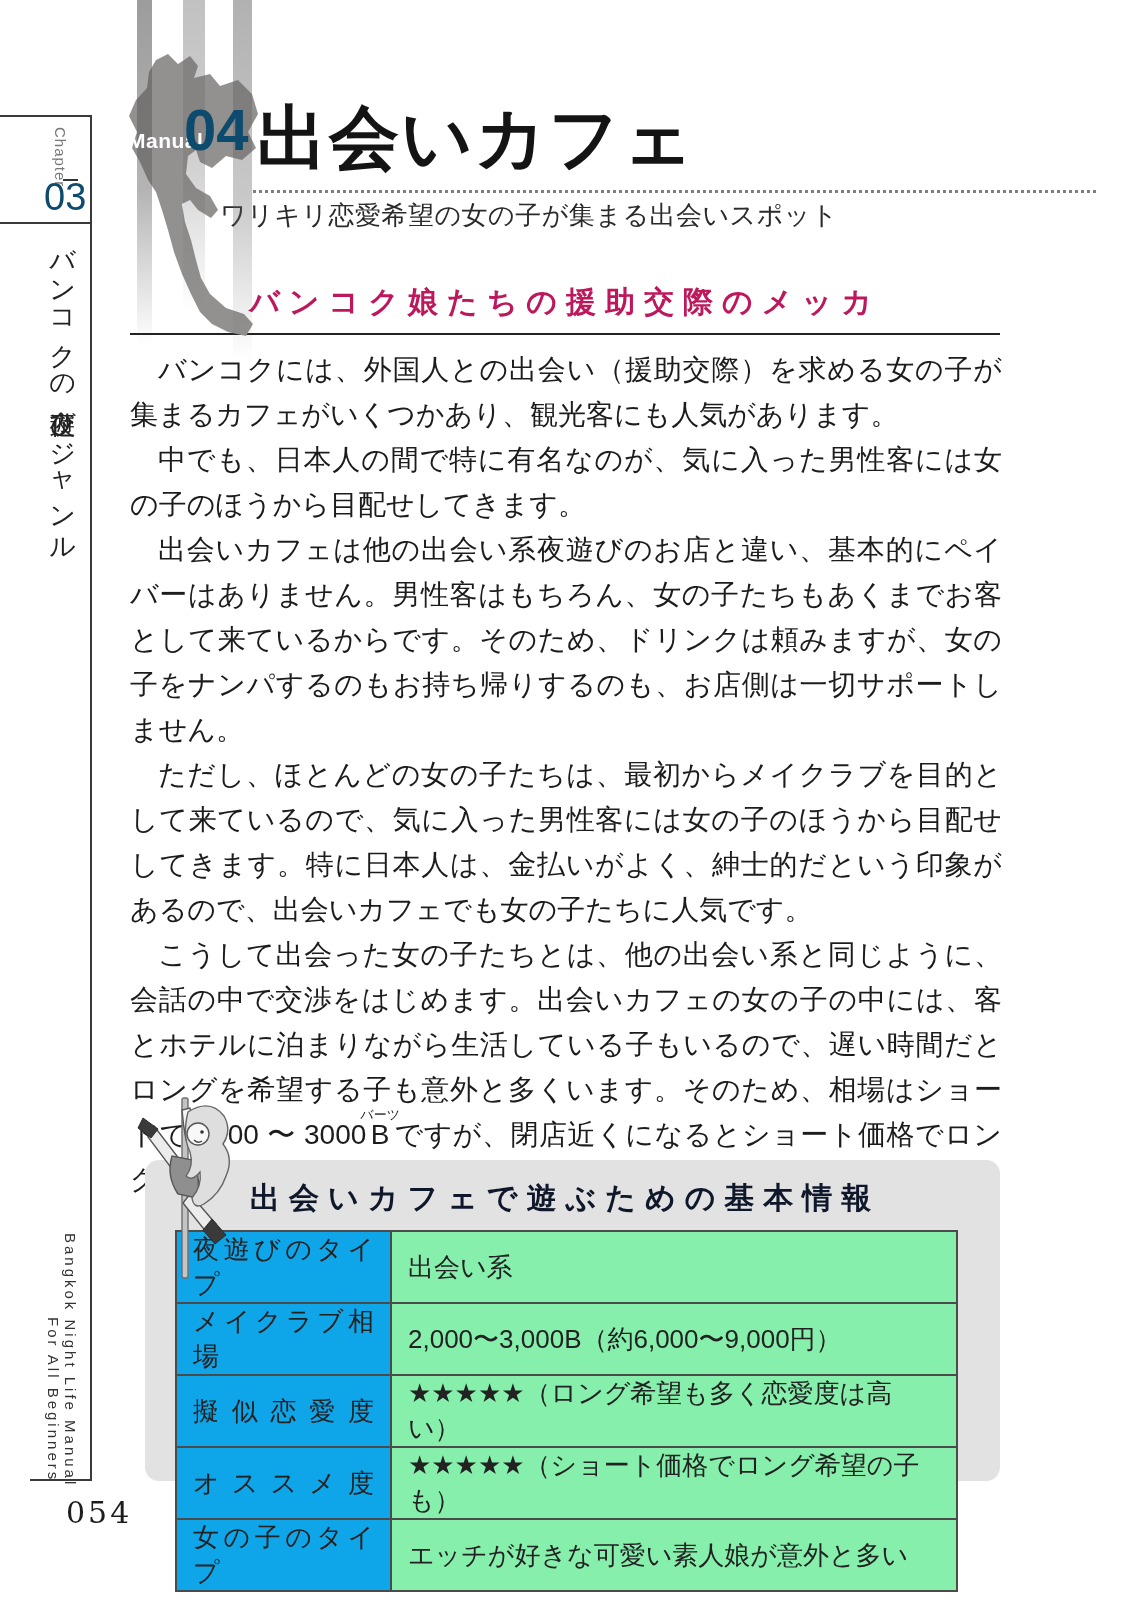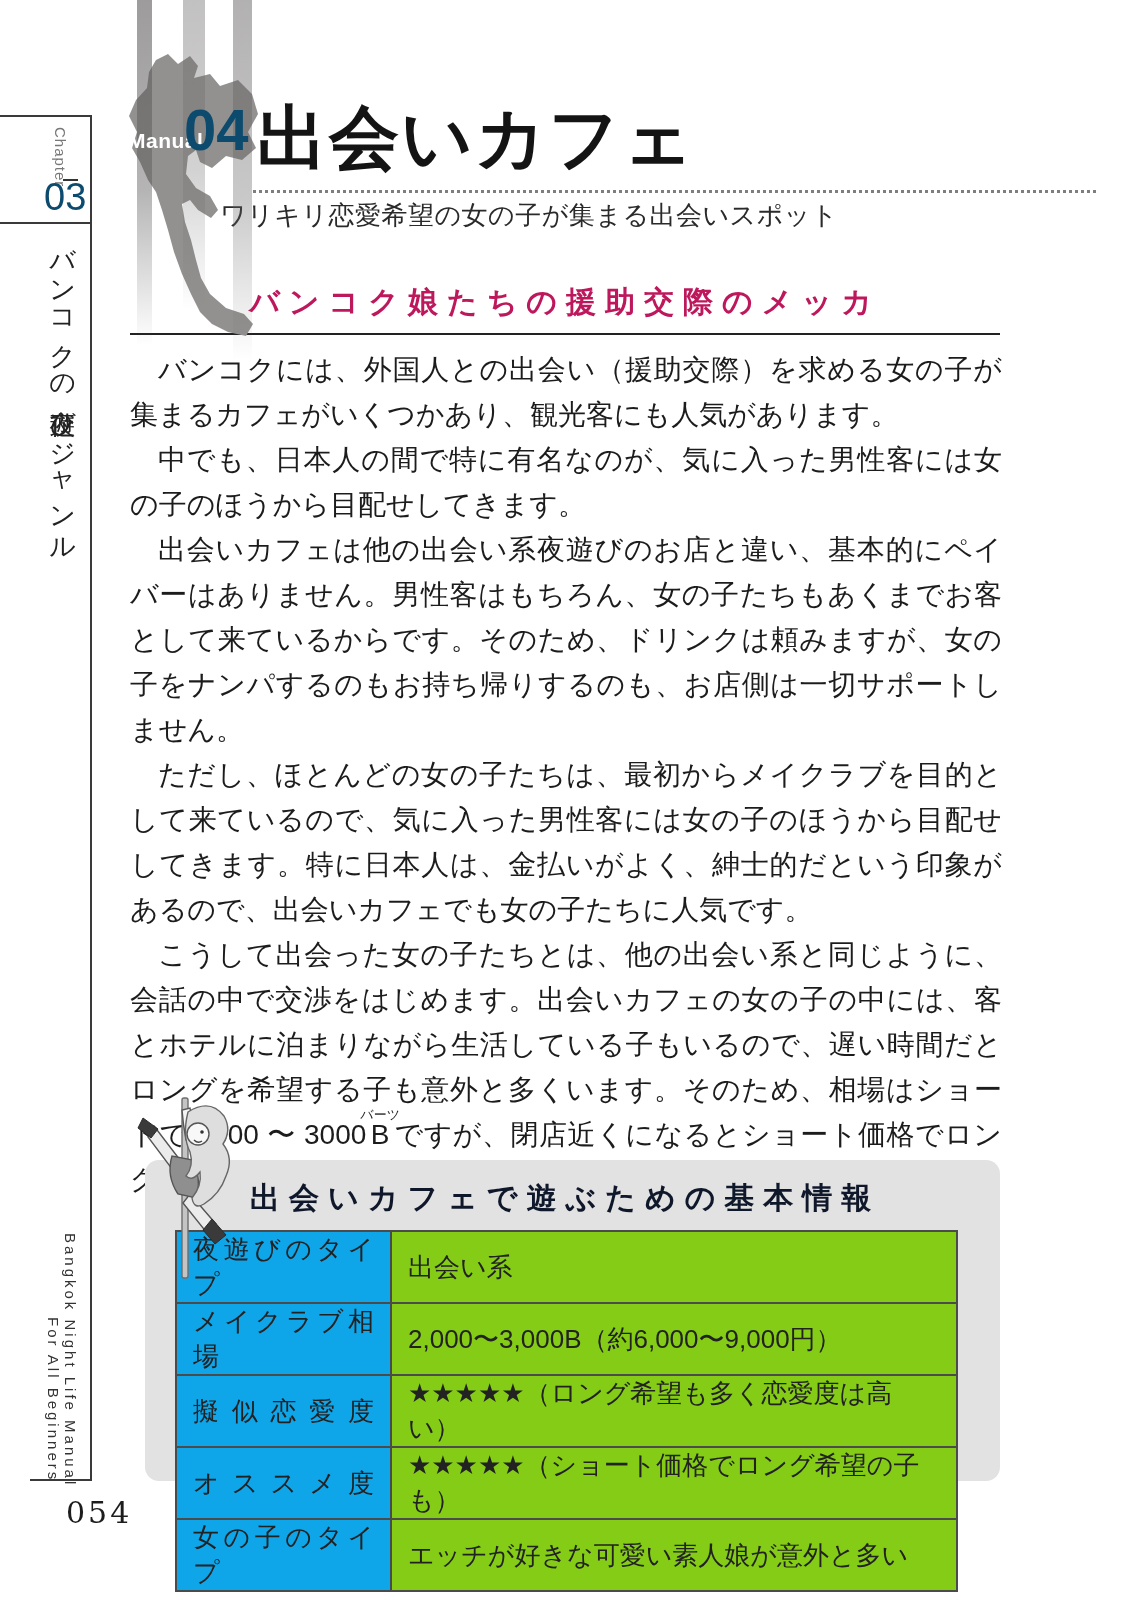--- a/index.html
+++ b/index.html
@@ -79,21 +79,21 @@
     border-collapse:collapse;table-layout:fixed;
   }
   .info-table td{
     border:2px solid #4b4b4b;height:45px;
     font-size:26px;color:#222;padding:0 16px;vertical-align:middle;
   }
   .info-table td.lbl{
     width:181px;background:#0ea5e9;
     text-align:justify;text-align-last:justify;
   }
-  .info-table td.val{background:#84cc16;}
+  .info-table td.val{background:#86efac;}
 </style>
 </head>
 <body>
 
 <div class="abs side-hline-top"></div>
 <div class="abs side-vline"></div>
 <div class="abs side-hline-mid"></div>
 <div class="abs chapter-label">Chapter</div>
 <div class="abs chapter-dash"></div>
 <div class="abs chapter-number">03</div>

